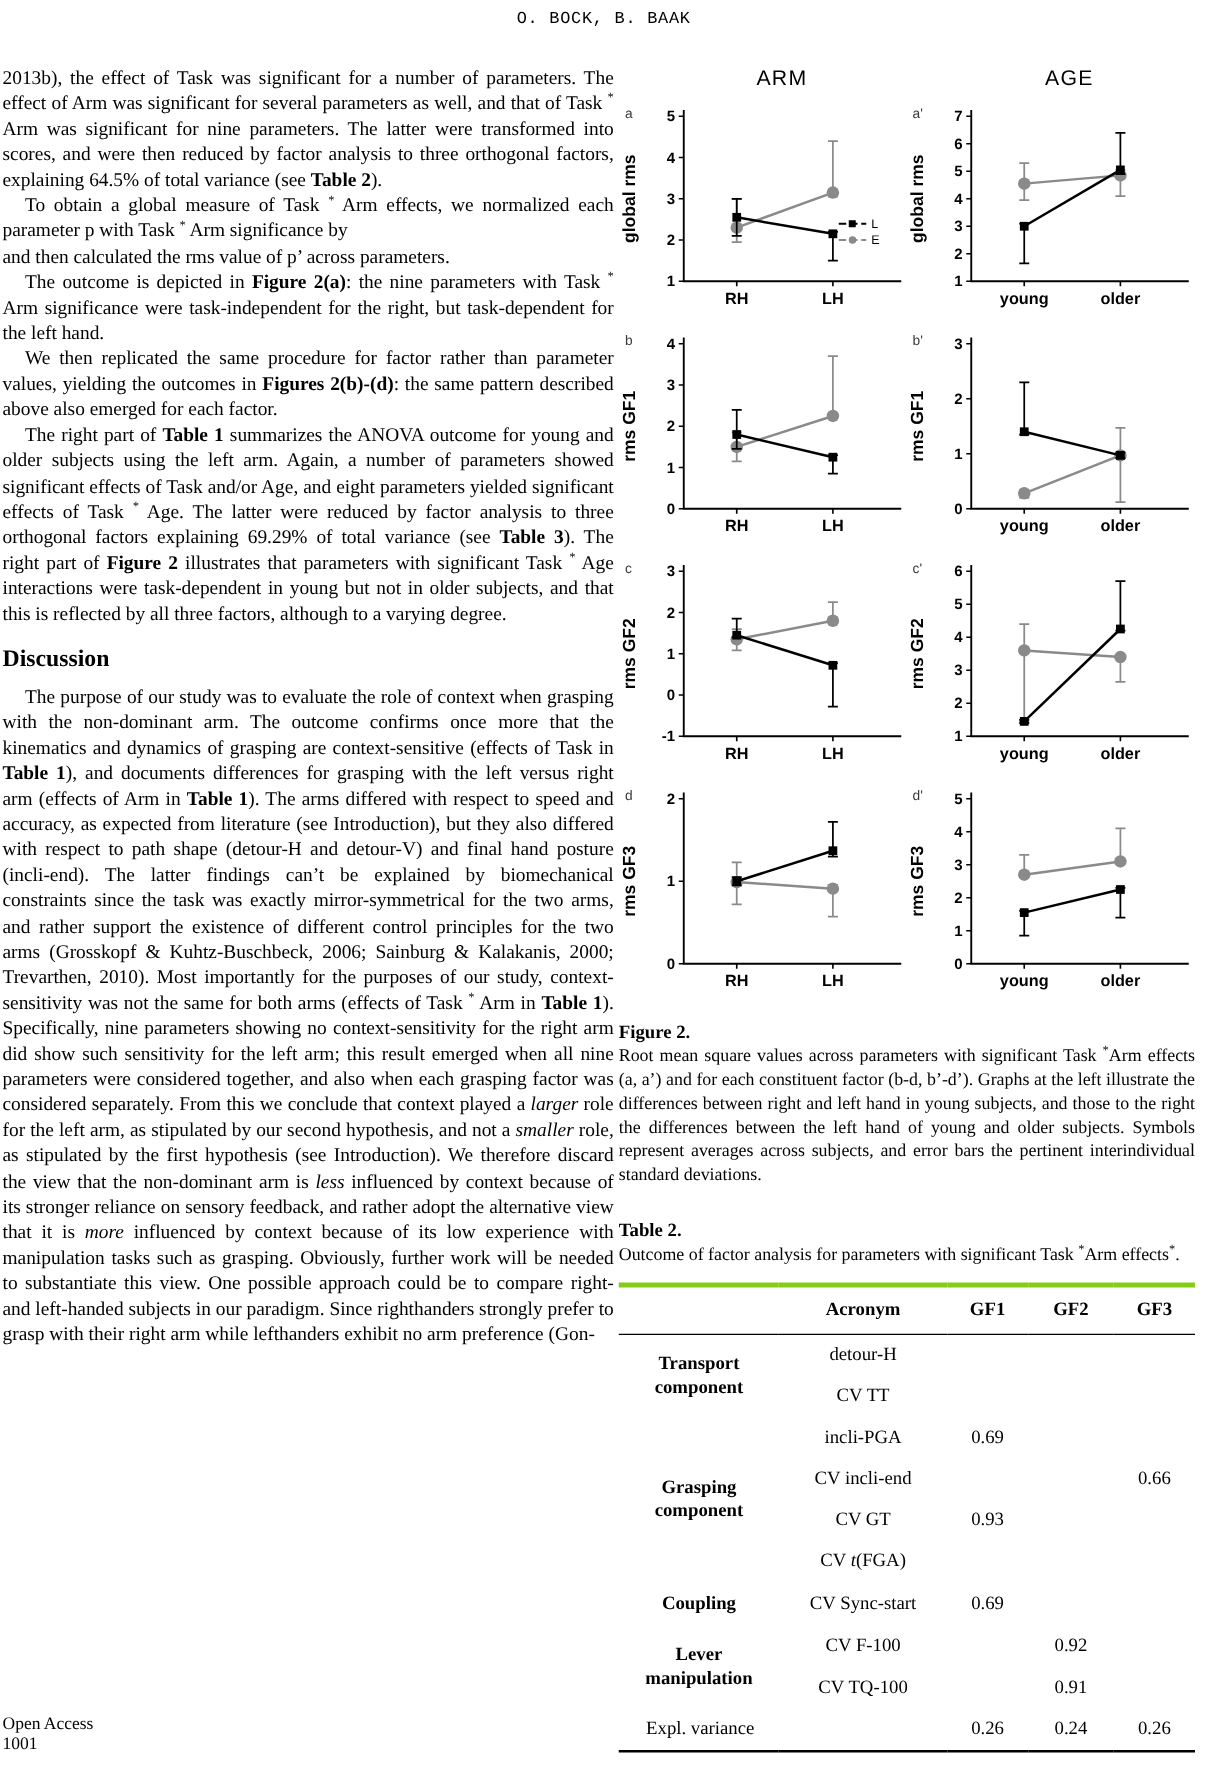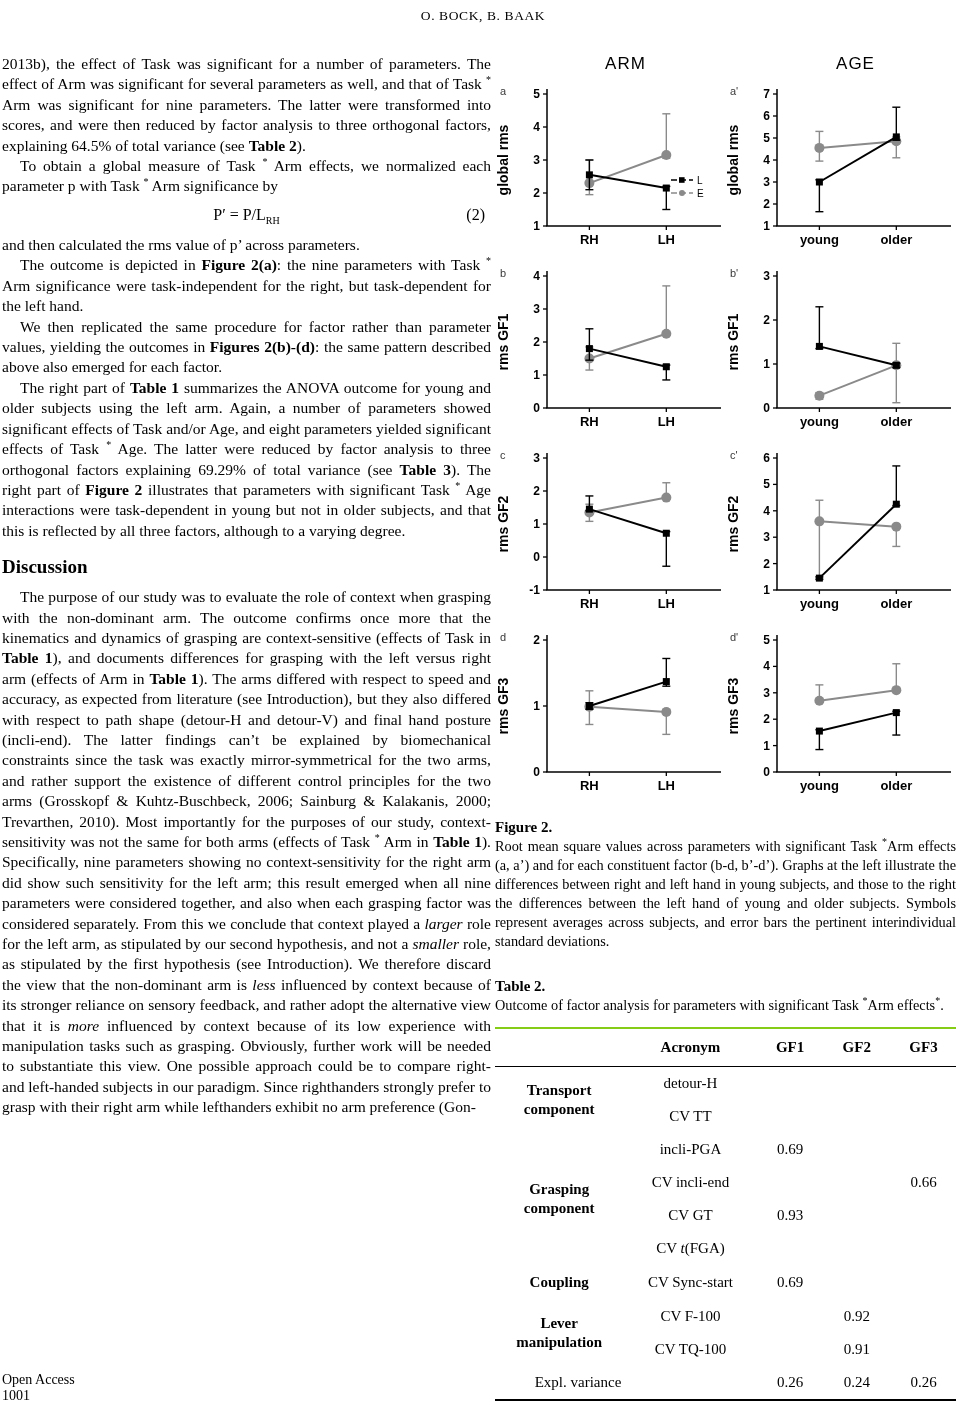--- a/index.html
+++ b/index.html
@@ -1,18 +1,18 @@
 <!DOCTYPE html>
 <html><head>
 <meta charset="utf-8">
 <style>
   html,body{margin:0;padding:0;background:#fff;}
   .page{width:966px;height:1414px;box-sizing:border-box;position:relative;background:#fff;
         padding:6px 2px 0 2px;color:#000;font-family:"Liberation Serif",serif;}
-  .running-head{text-align:center;font-size:13.5px;letter-spacing:.6px;margin-top:2px;}
+  .running-head{text-align:center;font-size:13.5px;letter-spacing:.6px;margin-top:2px;font-family:Liberation Mono, monospace;}
   .columns{display:flex;gap:4px;margin-top:30px;}
   .col-left{width:489px;}
   .col-right{width:461px;}
   p.para{margin:0;font-size:15.5px;line-height:20.4px;text-align:justify;}
   p.indent{text-indent:18px;}
   sup{font-size:10px;line-height:0;}
   .equation{position:relative;margin:9px 0;font-size:16px;text-align:center;}
   .equation sub{font-size:10px;}
   .eq-num{position:absolute;right:6px;top:0;}
   h2.discussion{font-size:19px;font-weight:bold;margin:15px 0 9px 0;}
@@ -25,44 +25,40 @@
   .tick{font:bold 12px "Liberation Sans",sans-serif;fill:#000;}
   .xlab{font:bold 13px "Liberation Sans",sans-serif;fill:#000;}
   .ylab{font:bold 14px "Liberation Sans",sans-serif;fill:#000;}
   .panel{font:11px "Liberation Sans",sans-serif;fill:#3a3a3a;}
   .legtext{font:10px "Liberation Sans",sans-serif;fill:#000;}
   .fig-caption{margin-top:16px;}
   .cap-title{font-weight:bold;font-size:15px;line-height:19px;}
   .cap-body{font-size:14.3px;line-height:19px;text-align:justify;}
   .table-block{margin-top:26px;}
   table.factor{width:100%;border-collapse:collapse;margin-top:12px;
-               border-top:2px solid #84cc16;border-bottom:2px solid #000;font-size:15px;}
+               border-top:4px solid #84cc16;border-bottom:2px solid #000;font-size:15px;}
   table.factor th{border-bottom:1.5px solid #000;padding:10px 2px;font-weight:bold;text-align:center;}
   table.factor td{padding:8px 2px;text-align:center;vertical-align:middle;}
   table.factor td.group{font-weight:bold;line-height:19px;}
-  table.factor td.expl{text-align:right;padding-left:4px;}
+  table.factor td.expl{text-align:center;padding-left:4px;}
   th.c0{width:128px;} th.c1{width:137px;} th.c2{width:64px;} th.c3{width:68px;} th.c4{width:64px;margin-top:46px;}
   .footer{position:absolute;left:2px;right:6px;bottom:10px;display:flex;
           justify-content:space-between;font-size:14px;flex-direction:column;}
 </style>
 </head>
 <body>
 
 <div class="page">
   <div class="running-head">O. BOCK, B. BAAK</div>
 
   <div class="columns">
 
     <div class="col-left">
       <p class="para"><span>2013b), the effect of Task was significant for a number of parameters. The effect of Arm was significant for several parameters as well, and that of Task </span><sup>*</sup><span> Arm was significant for nine parameters. The latter were transformed into scores, and were then reduced by factor analysis to three orthogonal factors, explaining 64.5% of total variance (see </span><span style="font-weight:bold;">Table 2</span><span>).</span></p>
       <p class="para indent"><span>To obtain a global measure of Task </span><sup>*</sup><span> Arm effects, we normalized each parameter p with Task </span><sup>*</sup><span> Arm significance by</span></p>
-      <div class="equation">
-        <span><span>P′ = P/L</span><sub>RH</sub></span>
-        <span class="eq-num">(2)</span>
-      </div>
       <p class="para"><span>and then calculated the rms value of p’ across parameters.</span></p>
       <p class="para indent"><span>The outcome is depicted in </span><span style="font-weight:bold;">Figure 2(a)</span><span>: the nine parameters with Task </span><sup>*</sup><span> Arm significance were task-independent for the right, but task-dependent for the left hand.</span></p>
       <p class="para indent"><span>We then replicated the same procedure for factor rather than parameter values, yielding the outcomes in </span><span style="font-weight:bold;">Figures 2(b)-(d)</span><span>: the same pattern described above also emerged for each factor.</span></p>
       <p class="para indent"><span>The right part of </span><span style="font-weight:bold;">Table 1</span><span> summarizes the ANOVA outcome for young and older subjects using the left arm. Again, a number of parameters showed significant effects of Task and/or Age, and eight parameters yielded significant effects of Task </span><sup>*</sup><span> Age. The latter were reduced by factor analysis to three orthogonal factors explaining 69.29% of total variance (see </span><span style="font-weight:bold;">Table 3</span><span>). The right part of </span><span style="font-weight:bold;">Figure 2</span><span> illustrates that parameters with significant Task </span><sup>*</sup><span> Age interactions were task-dependent in young but not in older subjects, and that this is reflected by all three factors, although to a varying degree.</span></p>
       <h2 class="discussion">Discussion</h2>
       <p class="para indent"><span>The purpose of our study was to evaluate the role of context when grasping with the non-dominant arm. The outcome confirms once more that the kinematics and dynamics of grasping are context-sensitive (effects of Task in </span><span style="font-weight:bold;">Table 1</span><span>), and documents differences for grasping with the left versus right arm (effects of Arm in </span><span style="font-weight:bold;">Table 1</span><span>). The arms differed with respect to speed and accuracy, as expected from literature (see Introduction), but they also differed with respect to path shape (detour-H and detour-V) and final hand posture (incli-end). The latter findings can’t be explained by biomechanical constraints since the task was exactly mirror-symmetrical for the two arms, and rather support the existence of different control principles for the two arms (Grosskopf &amp; Kuhtz-Buschbeck, 2006; Sainburg &amp; Kalakanis, 2000; Trevarthen, 2010). Most importantly for the purposes of our study, context-sensitivity was not the same for both arms (effects of Task </span><sup>*</sup><span> Arm in </span><span style="font-weight:bold;">Table 1</span><span>). Specifically, nine parameters showing no context-sensitivity for the right arm did show such sensitivity for the left arm; this result emerged when all nine parameters were considered together, and also when each grasping factor was considered separately. From this we conclude that context played a </span><span style="font-style:italic;">larger</span><span> role for the left arm, as stipulated by our second hypothesis, and not a </span><span style="font-style:italic;">smaller</span><span> role, as stipulated by the first hypothesis (see Introduction). We therefore discard the view that the non-dominant arm is </span><span style="font-style:italic;">less</span><span> influenced by context because of its stronger reliance on sensory feedback, and rather adopt the alternative view that it is </span><span style="font-style:italic;">more</span><span> influenced by context because of its low experience with manipulation tasks such as grasping. Obviously, further work will be needed to substantiate this view. One possible approach could be to compare right- and left-handed subjects in our paradigm. Since righthanders strongly prefer to grasp with their right arm while lefthanders exhibit no arm preference (Gon-</span></p>
     </div>
 
     <div class="col-right">
       <div class="fig-titles">

